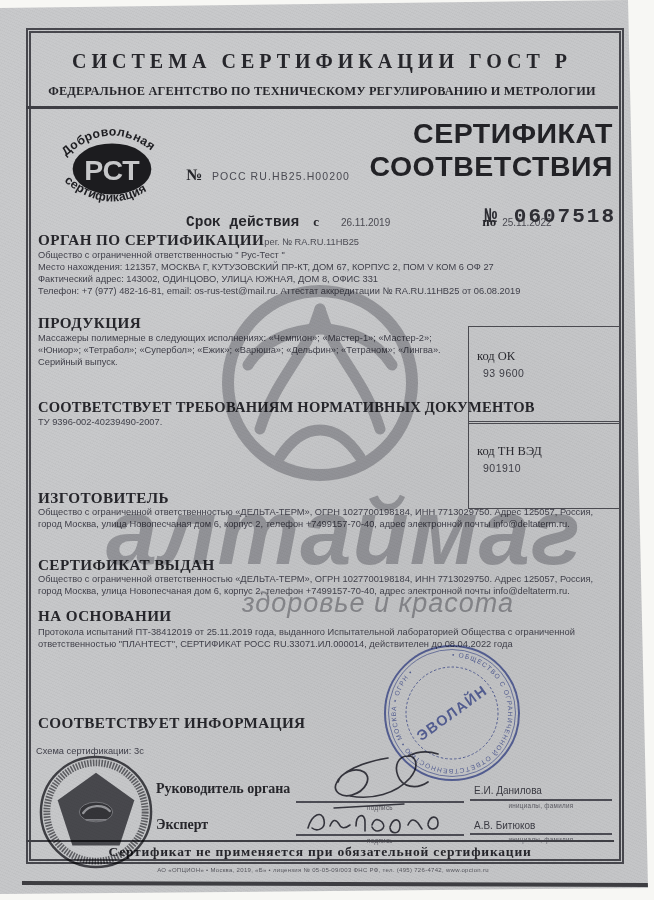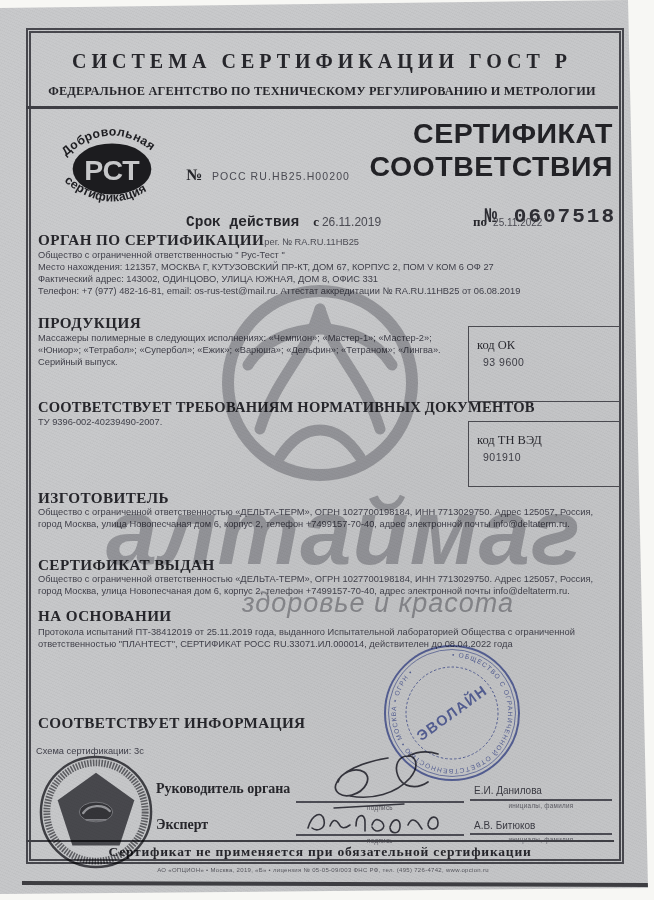--- a/index.html
+++ b/index.html
@@ -24,21 +24,21 @@
   .prelines{white-space:pre-line;}
   .frame{
     position:absolute;left:26px;top:28px;width:588px;height:826px;
     border:5px double #47474d;z-index:1;
   }
   .z2{z-index:2;}
   .wm{z-index:3;mix-blend-mode:multiply;pointer-events:none;font-style:italic;}
   .stamp{z-index:4;mix-blend-mode:multiply;pointer-events:none;}
   .codebox{
     border-left:1.5px solid #4a4a50;border-top:1.5px solid #4a4a50;border-bottom:1.5px solid #4a4a50;
-    padding:11px 8px;
+    padding:22px 8px;
   }
   .codebox .lbl{font-family:"Liberation Serif",serif;font-size:12.5px;color:#2b2b31;}
   .codebox .val{font-size:10.5px;color:#3c3c44;margin:3px 0 0 6px;letter-spacing:.5px;}
   .sigline{position:absolute;height:1.5px;background:#4c4c54;z-index:2;}
   .cap{position:absolute;text-align:center;font-size:6.3px;color:#585860;z-index:2;letter-spacing:.3px;}
   .hline{position:absolute;background:#3e3e44;z-index:2;}
 </style>
 </head>
 <body>
 
@@ -68,21 +68,21 @@
   <div class="abs z2" style="left:168px;top:117px;width:445px;text-align:right;font-size:28.5px;font-weight:bold;color:#222226;letter-spacing:.5px;">СЕРТИФИКАТ СООТВЕТСТВИЯ</div>
 
   <div class="abs z2" style="left:186px;top:166px;display:flex;align-items:baseline;gap:10px;">
     <span class="serifb" style="font-size:16px;">№</span>
     <span class="small" style="font-size:10.5px;letter-spacing:1.1px;color:#4a4a52;">РОСС RU.НВ25.Н00200</span>
   </div>
 
   <div class="abs z2" style="left:186px;top:191px;display:flex;align-items:baseline;">
     <span class="serifb" style="font-size:14.5px;font-family:Liberation Mono, monospace;">Срок действия</span>
     <span class="serifb" style="font-size:13px;margin-left:14px;">с</span>
-    <span class="small" style="font-size:12px;margin-left:3px;color:#4a4a52;">26.11.2019</span>
+    <span class="small" style="font-size:10px;margin-left:22px;color:#4a4a52;">26.11.2019</span>
     <span class="serifb" style="font-size:13px;margin-left:92px;margin-top:23px;">по</span>
     <span class="small" style="font-size:10px;margin-left:6px;color:#4a4a52;">25.11.2022</span>
   </div>
 
   <div class="abs z2" style="left:420px;top:205px;width:196px;text-align:right;font-family:'Liberation Mono',monospace;font-weight:bold;font-size:21px;letter-spacing:2px;color:#2e2e34;">№ 0607518</div>
 
   <div class="abs z2" style="left:38px;top:231px;display:flex;align-items:baseline;gap:0;">
     <span class="serifb" style="font-size:15.2px;letter-spacing:.4px;">ОРГАН ПО СЕРТИФИКАЦИИ</span>
     <span class="small" style="font-size:9.3px;color:#4c4c54;">рег. № RA.RU.11НВ25</span>
   </div>

